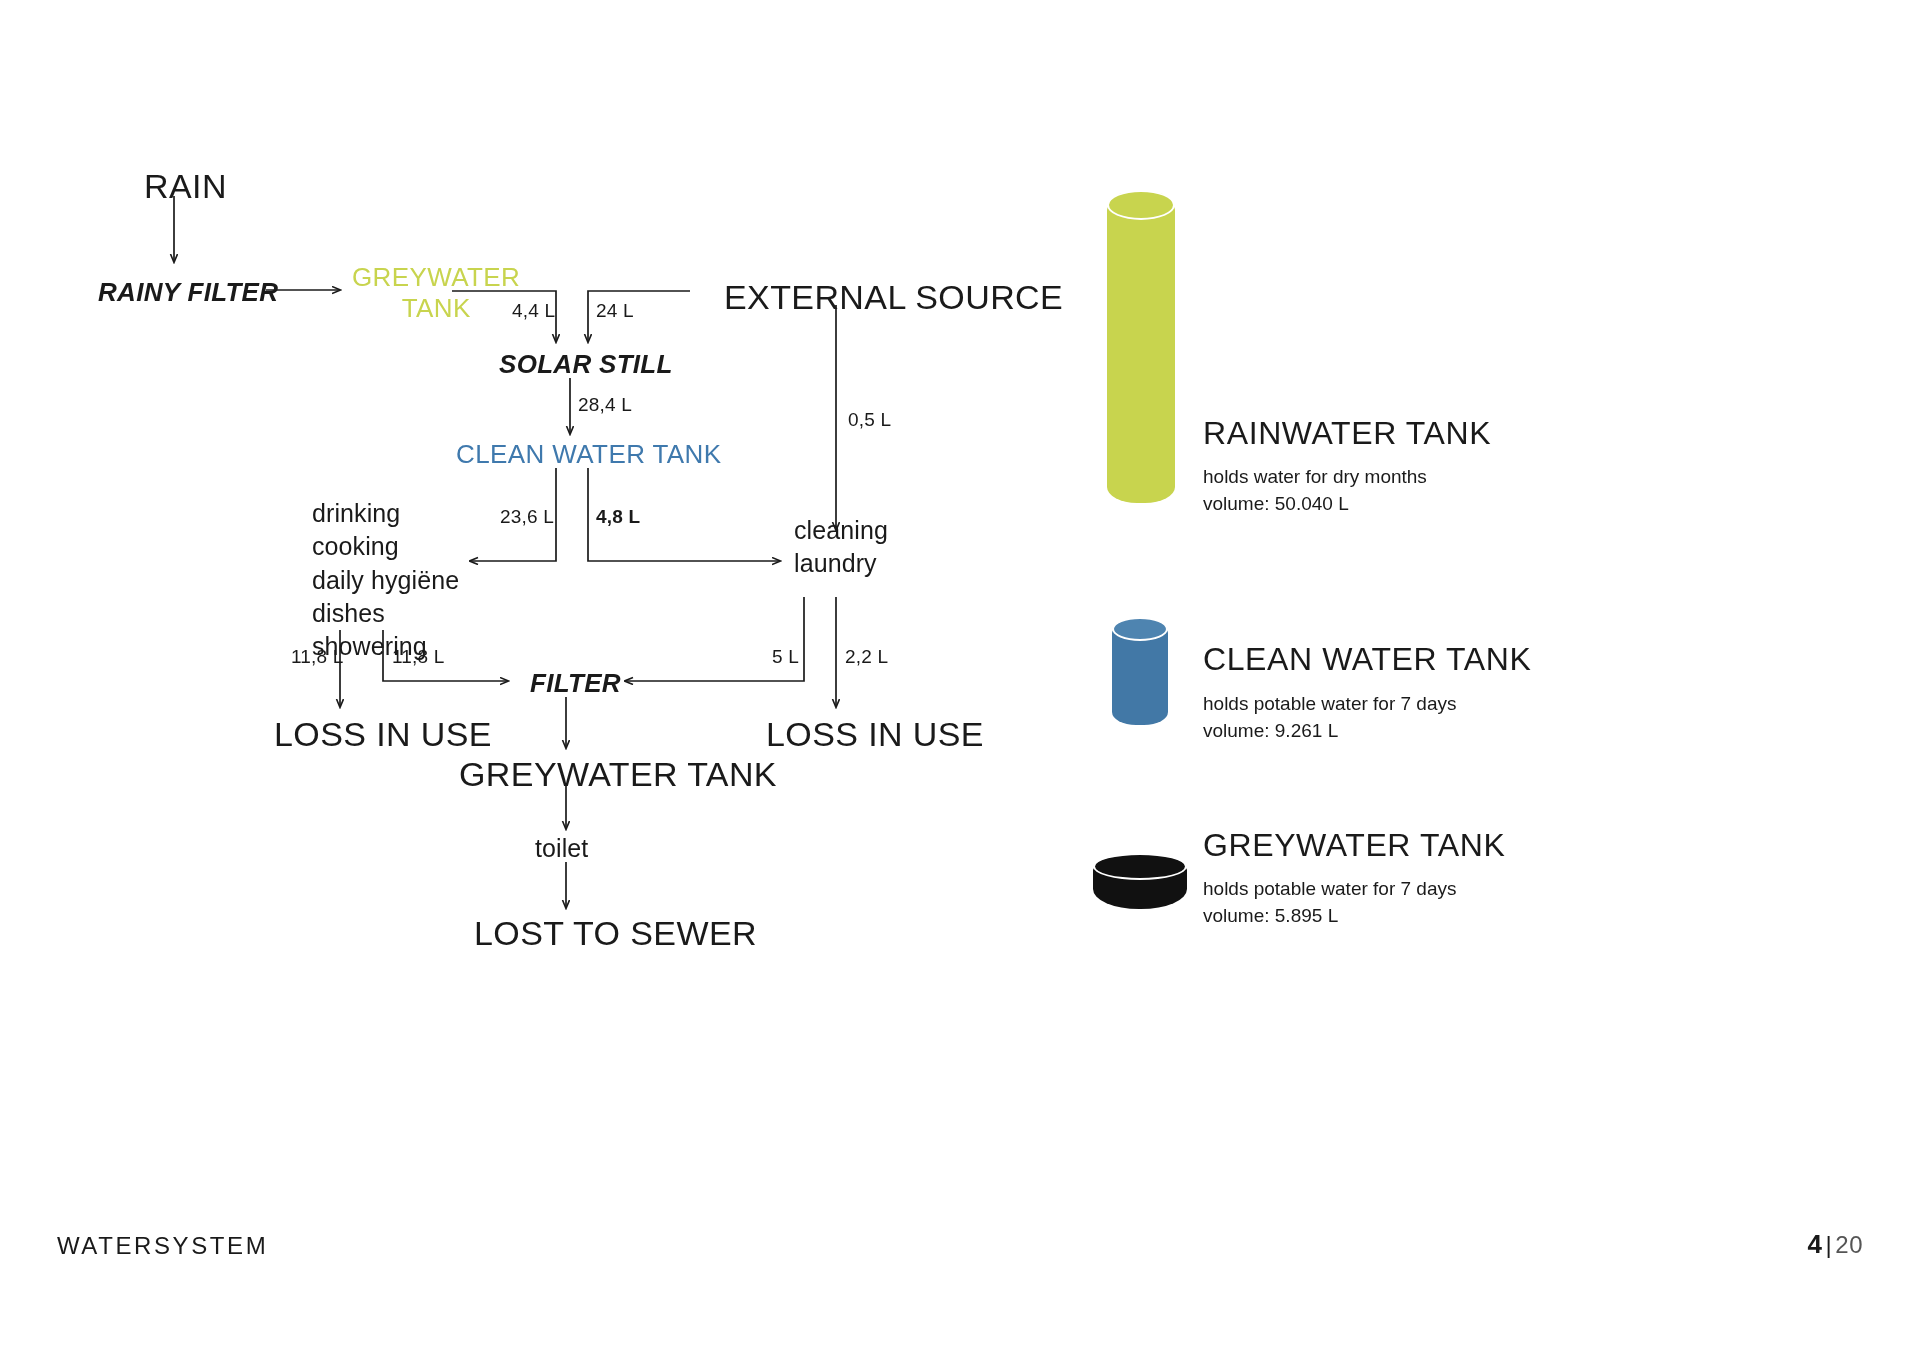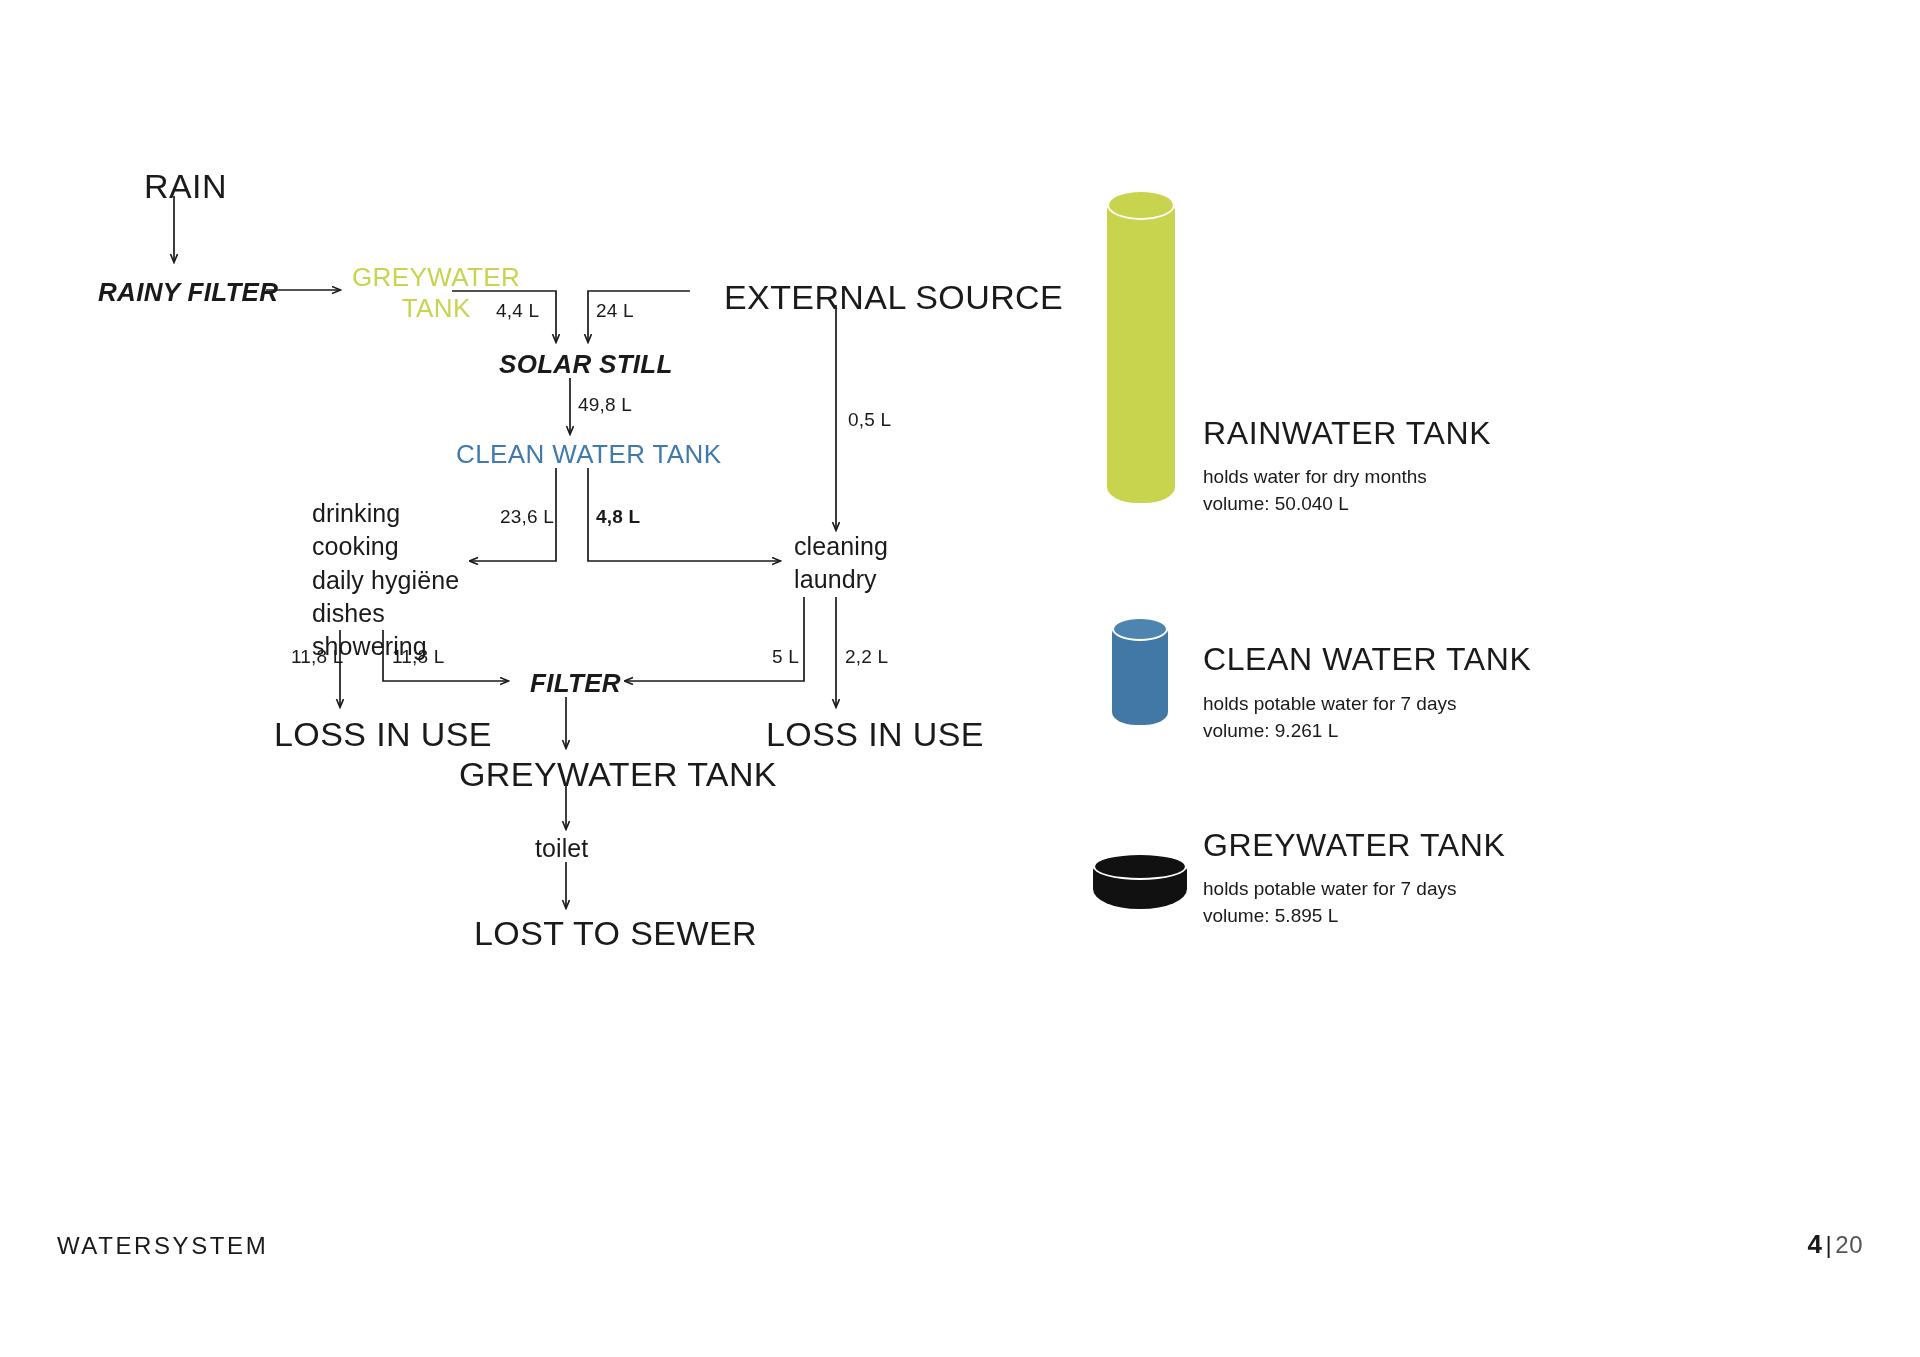--- a/index.html
+++ b/index.html
@@ -102,40 +102,40 @@
   <div class="node blue" style="left:456px;top:439px;">CLEAN WATER TANK</div>
 
   <div class="node lower multiline" style="left:312px;top:497px;">
     <div>drinking</div>
     <div>cooking</div>
     <div>daily hygiëne</div>
     <div>dishes</div>
     <div>showering</div>
   </div>
 
-  <div class="node lower multiline" style="left:794px;top:530px;">
+  <div class="node lower multiline" style="left:794px;top:514px;">
     <div>cleaning</div>
     <div>laundry</div>
   </div>
 
   <div class="node cap" style="left:274px;top:714px;">LOSS IN USE</div>
 
   <div class="node bolditalic" style="left:530px;top:668px;">FILTER</div>
 
   <div class="node cap" style="left:766px;top:714px;">LOSS IN USE</div>
 
   <div class="node cap" style="left:459px;top:754px;">GREYWATER TANK</div>
 
   <div class="node lower" style="left:535px;top:834px;">toilet</div>
 
   <div class="node cap" style="left:474px;top:913px;">LOST TO SEWER</div>
 
-  <div class="flabel" style="left:496px;top:300px;">4,4 L</div>
+  <div class="flabel" style="left:512px;top:300px;">4,4 L</div>
   <div class="flabel" style="left:596px;top:300px;">24 L</div>
-  <div class="flabel" style="left:578px;top:394px;">49,8 L</div>
+  <div class="flabel" style="left:578px;top:394px;">28,4 L</div>
   <div class="flabel" style="left:848px;top:409px;">0,5 L</div>
   <div class="flabel" style="left:500px;top:506px;">23,6 L</div>
   <div class="flabel" style="left:596px;top:506px;font-weight:bold;">4,8 L</div>
   <div class="flabel" style="left:291px;top:646px;">11,8 L</div>
   <div class="flabel" style="left:392px;top:646px;">11,8 L</div>
   <div class="flabel" style="left:772px;top:646px;">5 L</div>
   <div class="flabel" style="left:845px;top:646px;">2,2 L</div>
 
   <div class="cyl" style="left:1107px;top:190px;width:68px;height:313px;">
     <div class="body" style="top:14px;height:299px;background:#c8d44e;border-radius:6px 6px 30px 30px / 6px 6px 16px 16px;"></div>

